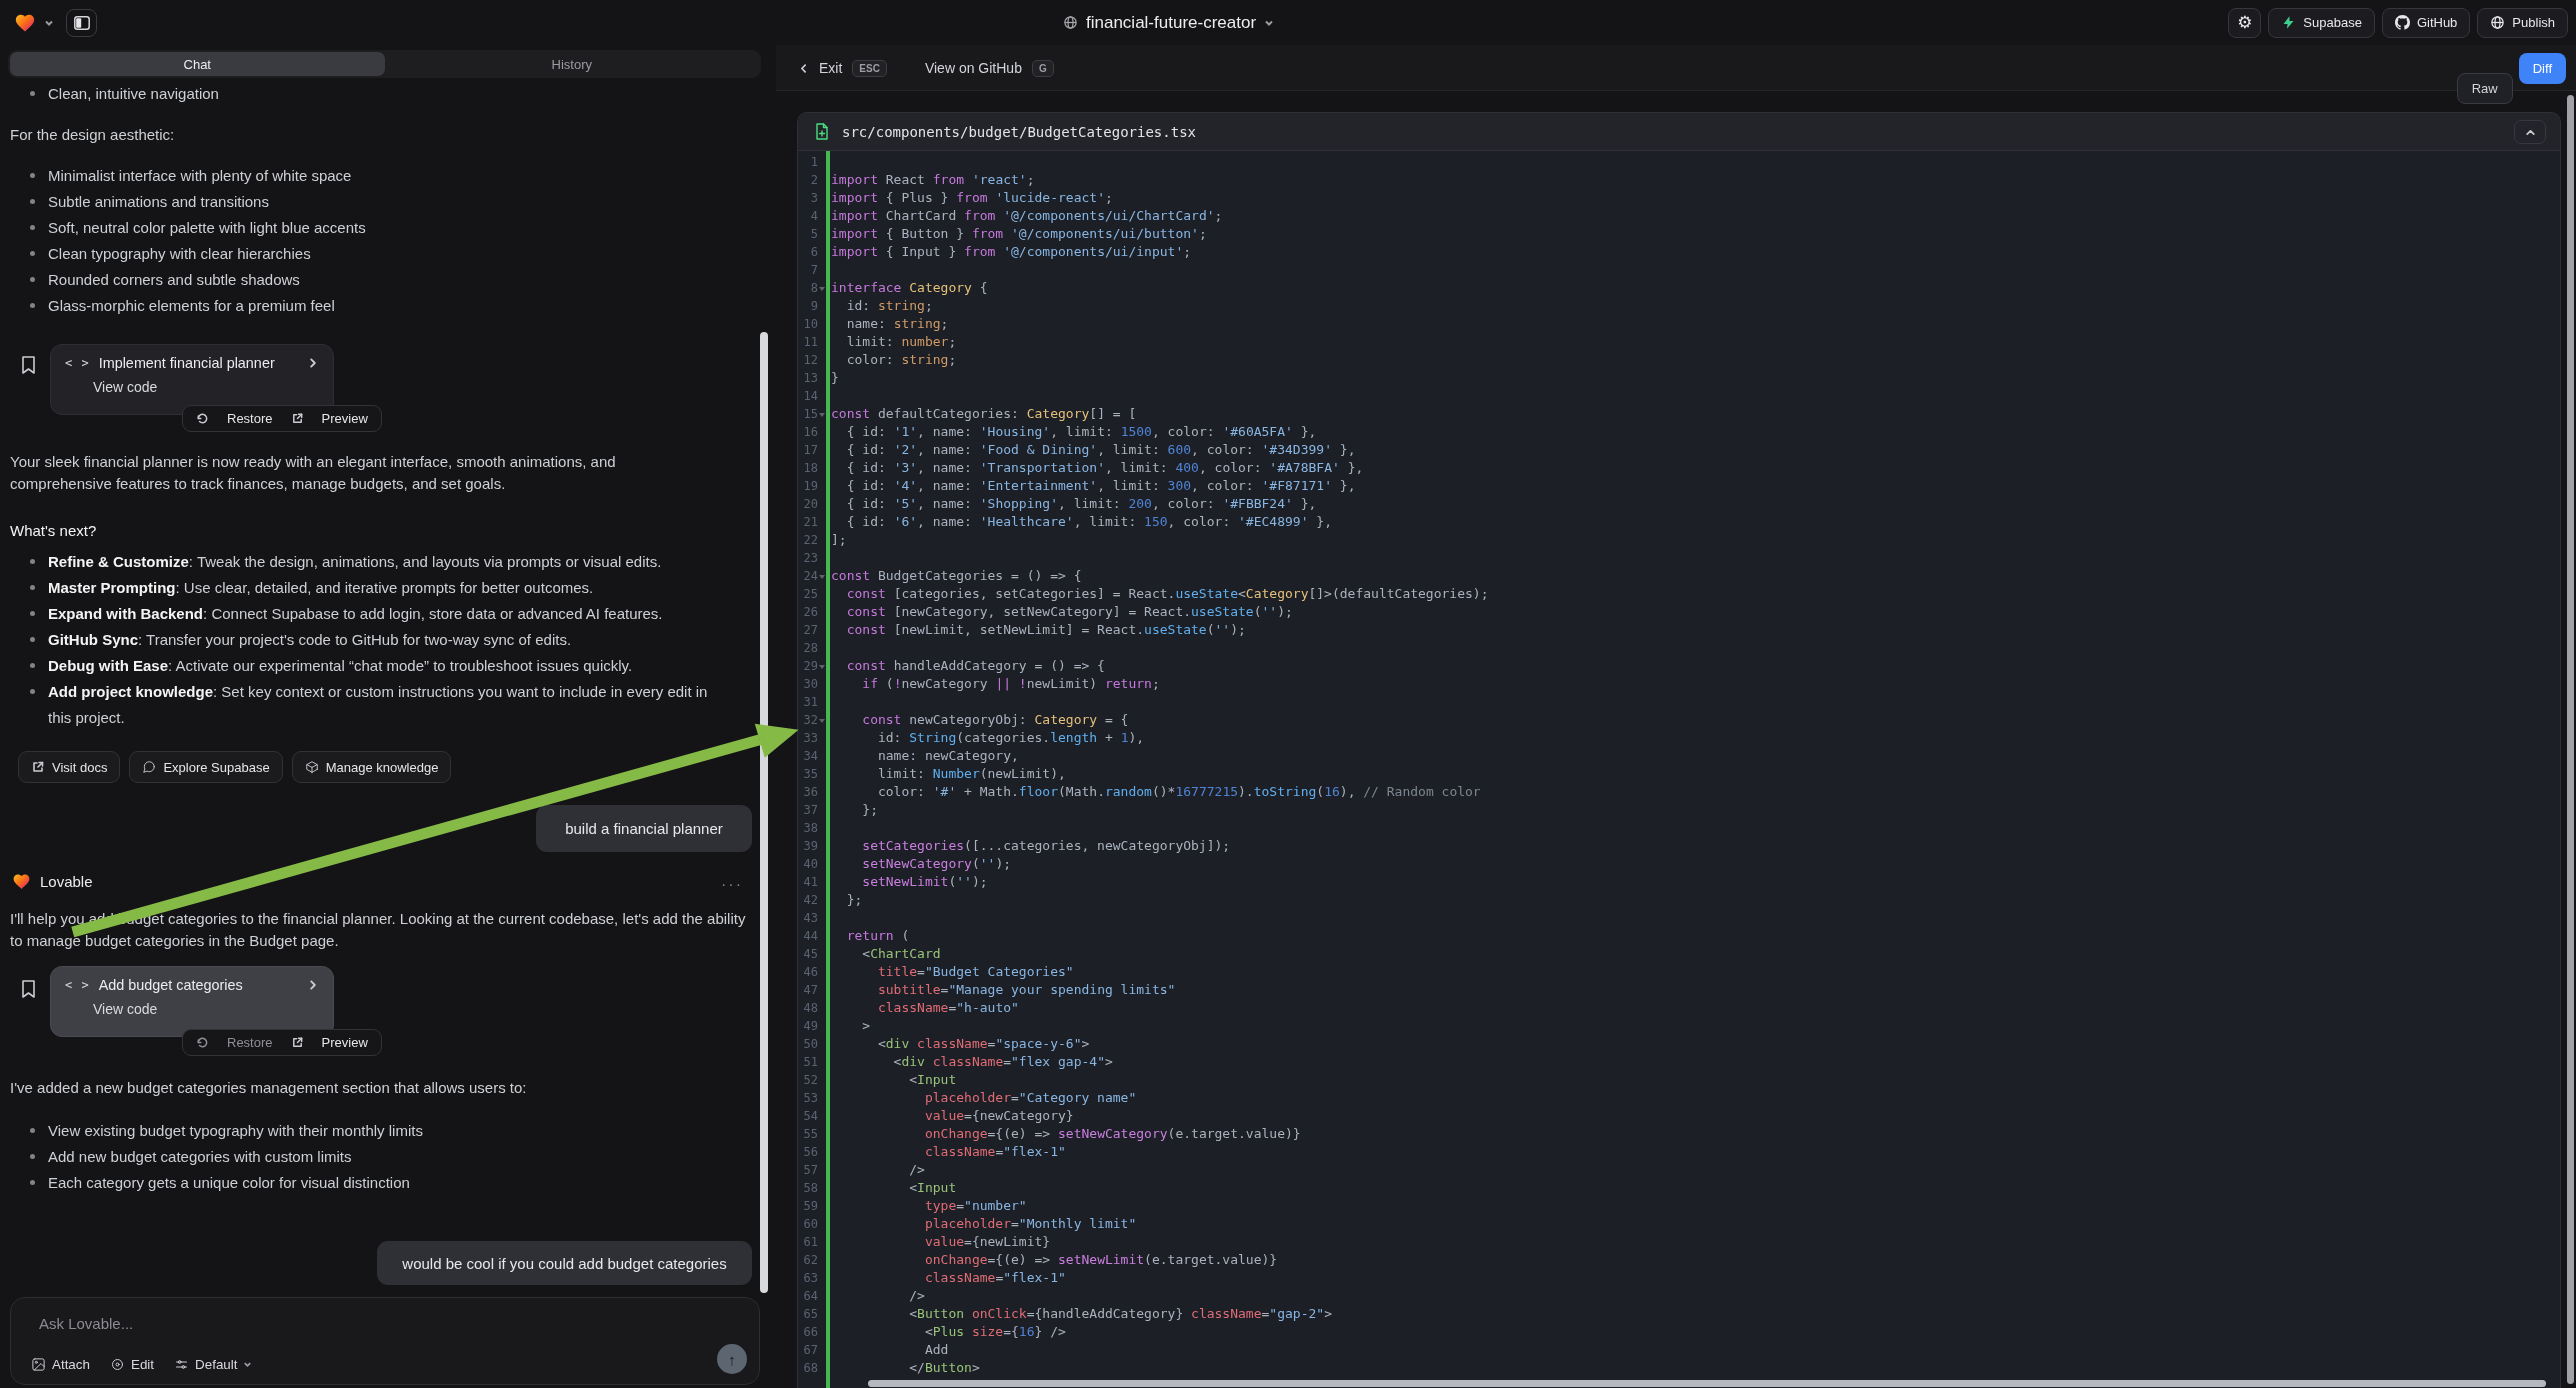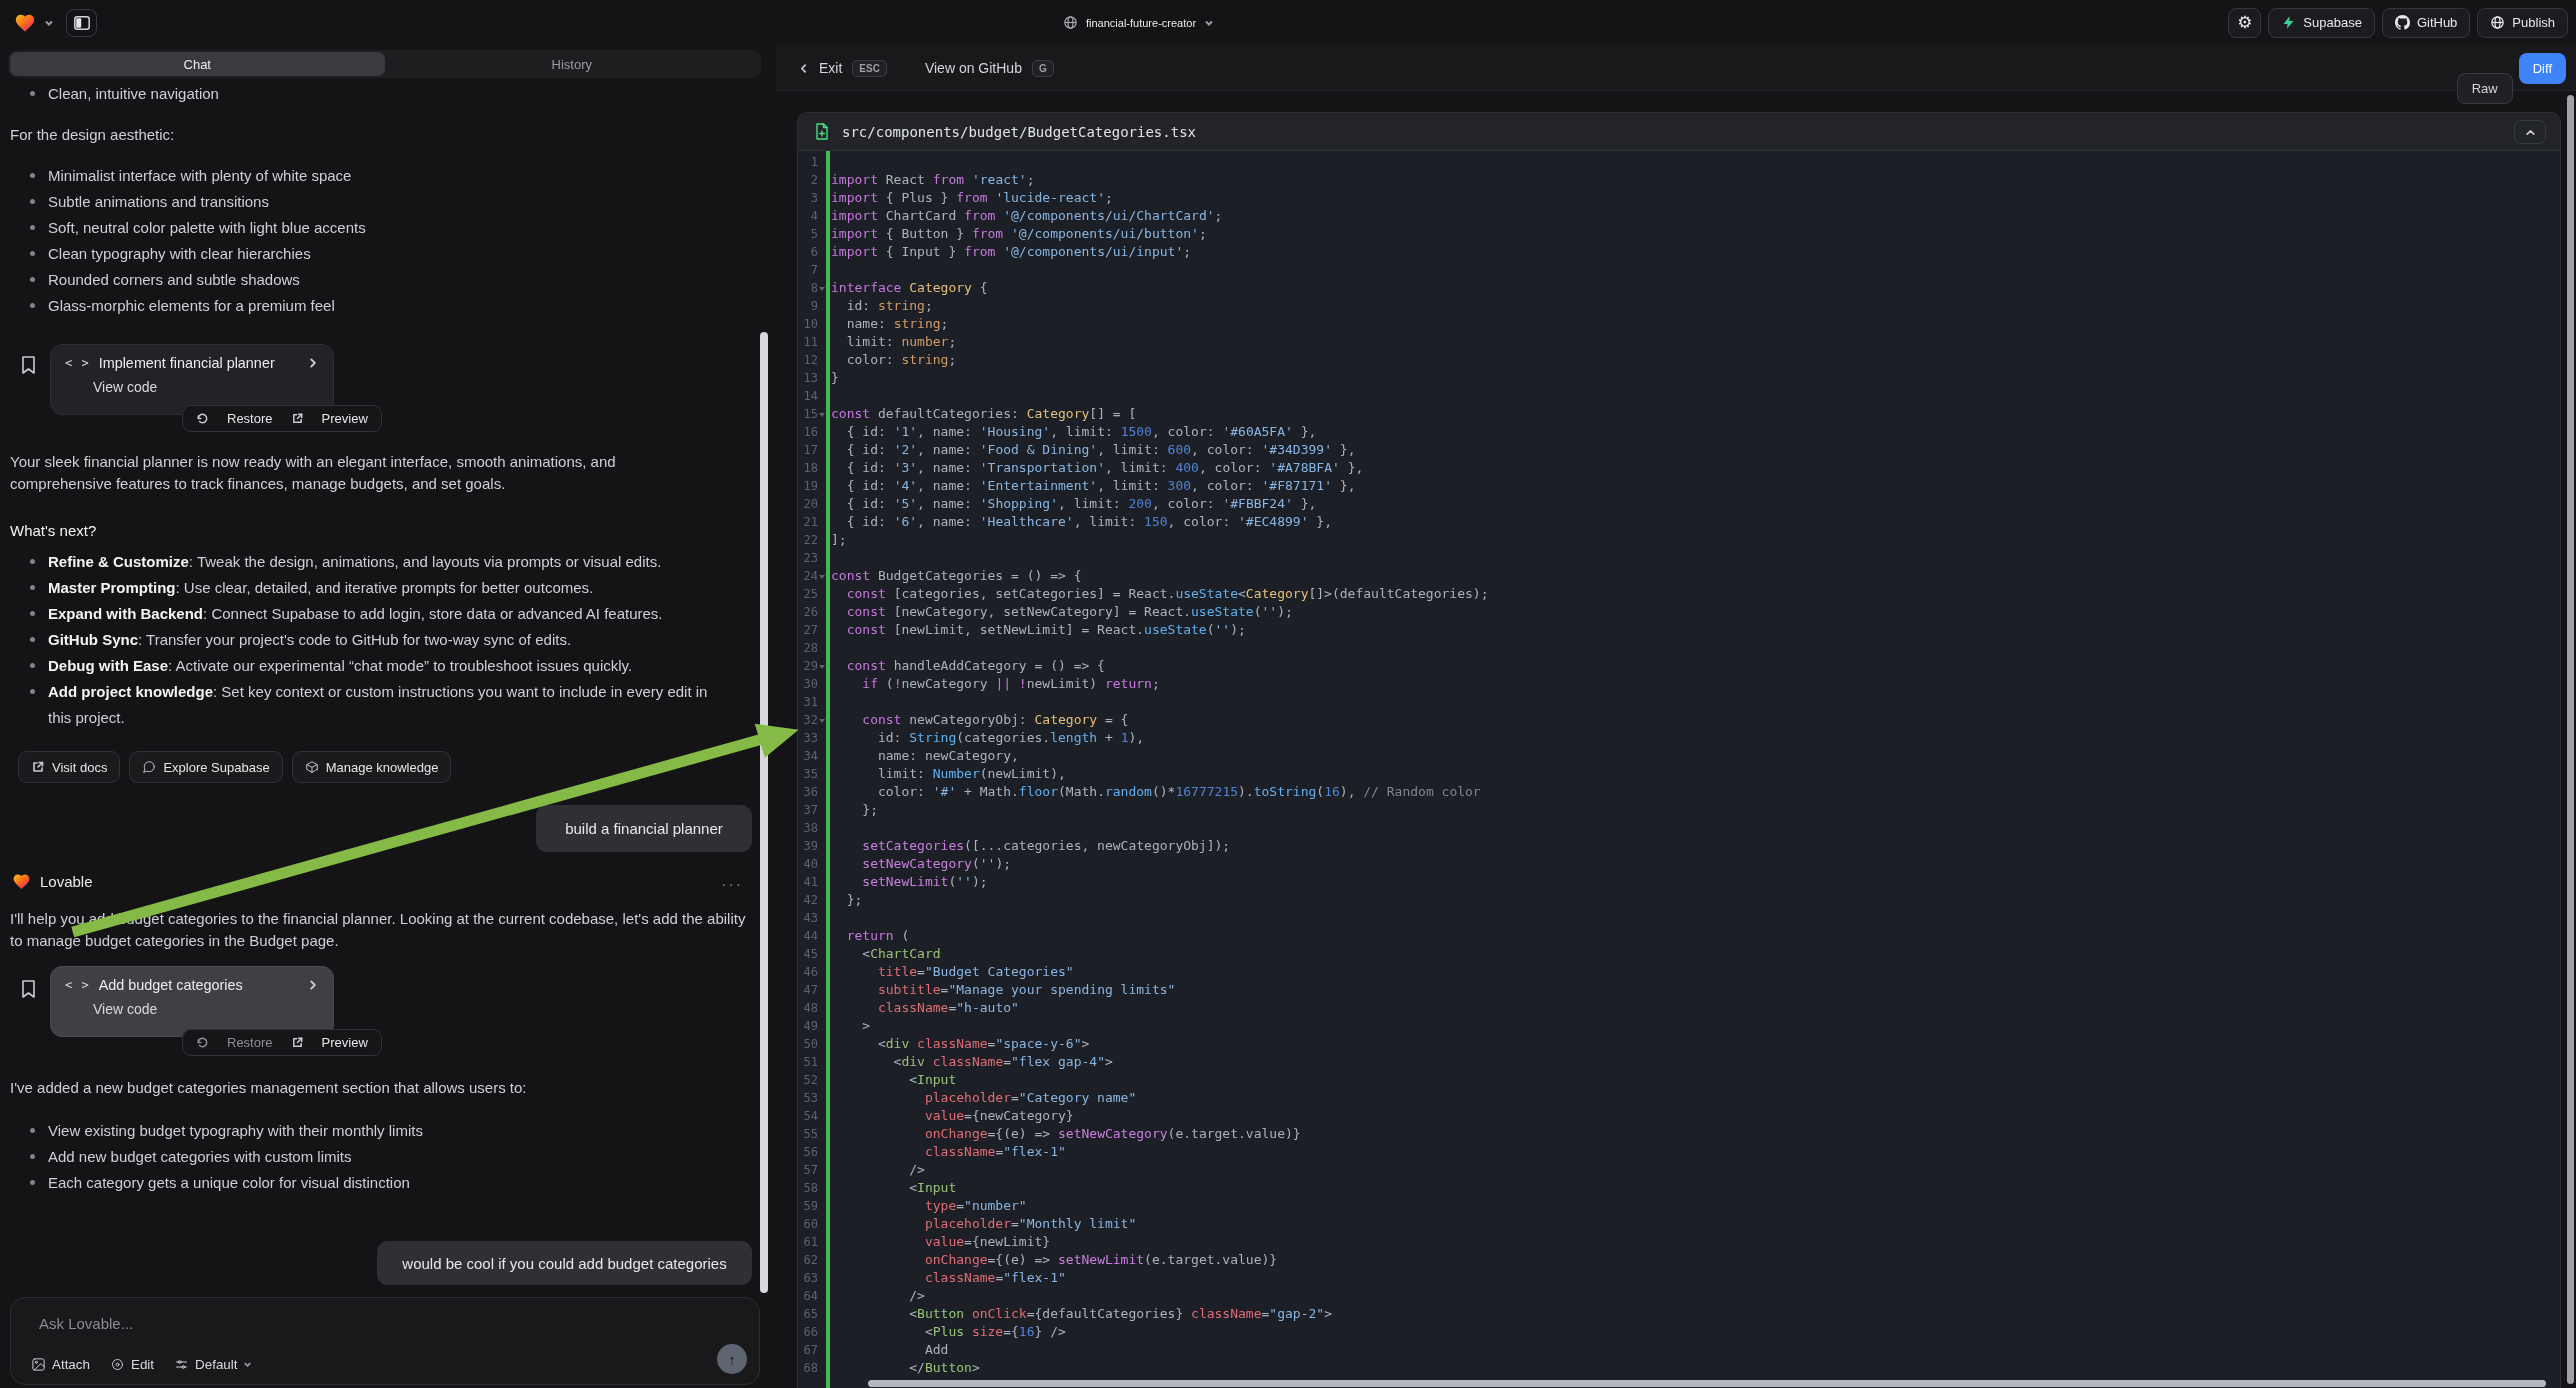--- a/index.html
+++ b/index.html
@@ -8,21 +8,21 @@
   #app { position:relative; width:2576px; height:1388px; background:#141416; }
 
   
   #topbar { position:absolute; left:0; top:0; right:0; height:45px; background:#141416; }
   .tb-left { position:absolute; left:14px; top:0; height:45px; display:flex; align-items:center; gap:8px; }
   .logo-heart { width:22px; height:22px; }
   .chev { width:10px; height:10px; stroke:#9a9aa2; stroke-width:2; fill:none; }
   .toggle-btn { width:31px; height:28px; border:1px solid #3a3a40; border-radius:8px;
     display:flex; align-items:center; justify-content:center; background:transparent; margin-left:4px; }
   .tb-center { position:absolute; left:1063px; top:0; height:45px; display:flex; align-items:center; gap:8px; }
-  .tb-center .title { color:#ececef; font-size:11px; }
+  .tb-center .title { color:#ececef; font-size:17px; }
   .tb-right { position:absolute; right:8px; top:0; height:45px; display:flex; align-items:center; gap:7px; }
   .tb-btn { height:30px; border:1px solid #36363c; border-radius:8px; background:#1c1c20;
     color:#e8e8ea; font-size:13px; display:flex; align-items:center; gap:7px; padding:0 12px; }
   .tb-btn.icon-only { width:33px; padding:0; justify-content:center; }
   .gear { color:#e8e8ea; font-size:17px; line-height:1; }
   .gicon { width:15px; height:15px; }
 
   
   #chat-panel { position:absolute; left:0; top:45px; width:769px; height:1343px; background:#141416; overflow:hidden; }
   .tabbar { position:absolute; left:8px; top:5px; width:753px; height:28px; background:#1e1e21;
@@ -500,21 +500,21 @@
           <div class="cl"><span class="ln">55</span><span class="lc"><span class="tk-d">            </span><span class="tk-a">onChange</span><span class="tk-d">={(e) =&gt; </span><span class="tk-c">setNewCategory</span><span class="tk-d">(e.target.value)}</span></span></div>
           <div class="cl"><span class="ln">56</span><span class="lc"><span class="tk-d">            </span><span class="tk-a">className</span><span class="tk-d">=</span><span class="tk-s">"flex-1"</span></span></div>
           <div class="cl"><span class="ln">57</span><span class="lc"><span class="tk-d">          /&gt;</span></span></div>
           <div class="cl"><span class="ln">58</span><span class="lc"><span class="tk-d">          &lt;</span><span class="tk-g">Input</span></span></div>
           <div class="cl"><span class="ln">59</span><span class="lc"><span class="tk-d">            </span><span class="tk-a">type</span><span class="tk-d">=</span><span class="tk-s">"number"</span></span></div>
           <div class="cl"><span class="ln">60</span><span class="lc"><span class="tk-d">            </span><span class="tk-a">placeholder</span><span class="tk-d">=</span><span class="tk-s">"Monthly limit"</span></span></div>
           <div class="cl"><span class="ln">61</span><span class="lc"><span class="tk-d">            </span><span class="tk-a">value</span><span class="tk-d">={newLimit}</span></span></div>
           <div class="cl"><span class="ln">62</span><span class="lc"><span class="tk-d">            </span><span class="tk-a">onChange</span><span class="tk-d">={(e) =&gt; </span><span class="tk-c">setNewLimit</span><span class="tk-d">(e.target.value)}</span></span></div>
           <div class="cl"><span class="ln">63</span><span class="lc"><span class="tk-d">            </span><span class="tk-a">className</span><span class="tk-d">=</span><span class="tk-s">"flex-1"</span></span></div>
           <div class="cl"><span class="ln">64</span><span class="lc"><span class="tk-d">          /&gt;</span></span></div>
-          <div class="cl"><span class="ln">65</span><span class="lc"><span class="tk-d">          &lt;</span><span class="tk-g">Button</span><span class="tk-d"> </span><span class="tk-a">onClick</span><span class="tk-d">={defaultCategories} </span><span class="tk-a">className</span><span class="tk-d">=</span><span class="tk-s">"gap-2"</span><span class="tk-d">&gt;</span></span></div>
+          <div class="cl"><span class="ln">65</span><span class="lc"><span class="tk-d">          &lt;</span><span class="tk-g">Button</span><span class="tk-d"> </span><span class="tk-a">onClick</span><span class="tk-d">={handleAddCategory} </span><span class="tk-a">className</span><span class="tk-d">=</span><span class="tk-s">"gap-2"</span><span class="tk-d">&gt;</span></span></div>
           <div class="cl"><span class="ln">66</span><span class="lc"><span class="tk-d">            &lt;</span><span class="tk-g">Plus</span><span class="tk-d"> </span><span class="tk-a">size</span><span class="tk-d">={</span><span class="tk-n">16</span><span class="tk-d">} /&gt;</span></span></div>
           <div class="cl"><span class="ln">67</span><span class="lc"><span class="tk-d">            Add</span></span></div>
           <div class="cl"><span class="ln">68</span><span class="lc"><span class="tk-d">          &lt;/</span><span class="tk-g">Button</span><span class="tk-d">&gt;</span></span></div>
         </div>
       <div class="h-scroll"></div>
     </div>
     <div class="v-scroll"></div>
   </section>
 
   <svg id="annot" viewBox="0 0 2587 1394" width="2576" height="1388">

